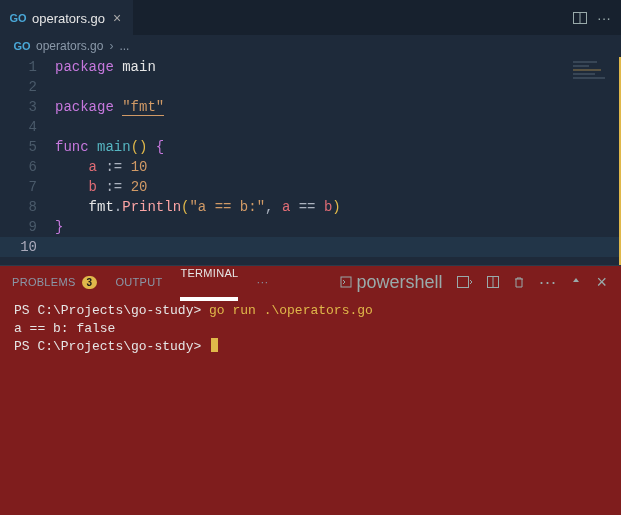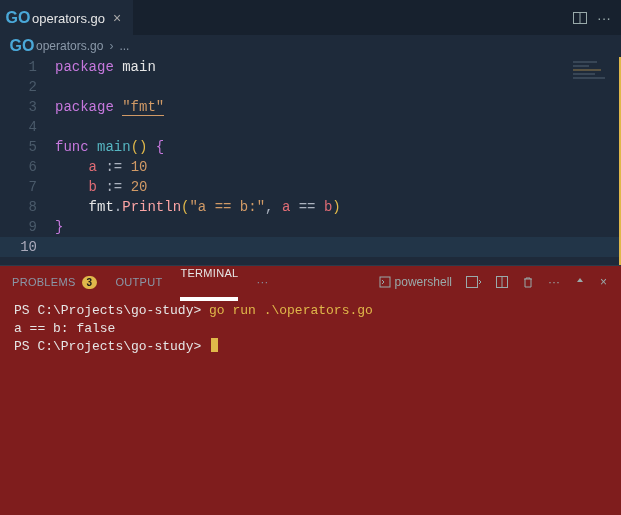--- a/index.html
+++ b/index.html
@@ -31,21 +31,21 @@
     background: #1e2a3a;
     border-top: 1px solid transparent;
     color: #e6e6e6;
     font-size: 13px;
     cursor: pointer;
   }
   .tab.active { border-top: 1px solid #1e2a3a; }
   .go-icon {
     width: 16px; height: 16px;
     display: inline-flex; align-items: center; justify-content: center;
-    color: #4aa8d8; font-size: 16px; font-weight: bold;
+    color: #4aa8d8; font-size: 11px; font-weight: bold;
   }
   .tab .close { color: #aaa; font-size: 14px; cursor: pointer; padding: 0 2px;}
   .tabbar-actions {
     display: flex; align-items: center; gap: 10px; padding: 0 10px;
     color: #9aa; font-size: 14px;
   }
   .tabbar-actions span { cursor: pointer; }
   
   .breadcrumb {
     height: 22px;
@@ -120,21 +120,21 @@
     font-size: 11px;
   }
   .ptab { cursor: pointer; letter-spacing: 0.3px; display: flex; align-items: center; gap: 6px;}
   .ptab.active { color: #e6e6e6; border-bottom: 4px solid #ffffff; padding-bottom: 18px; margin-bottom: -4px;}
   .badge {
     background: #e0b84a; color: #1a1a1a;
     border-radius: 8px; font-size: 10px; padding: 1px 5px; font-weight: 600;
   }
   .panel-right {
     margin-left: auto; display: flex; align-items: center; gap: 10px; color: #9aa;
-    font-size: 12px;
+    font-size: 18px;
   }
   .panel-right .iconbtn { cursor: pointer; padding: 2px; display: inline-flex; align-items: center;}
   .terminal {
     flex: 1;
     padding: 4px 14px;
     font-family: Consolas, "Courier New", monospace;
     font-size: 13px;
     line-height: 18px;
     color: #e6e6e6;
   }

